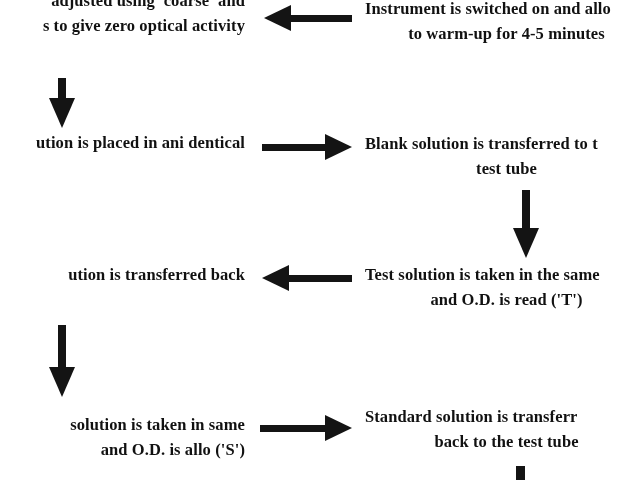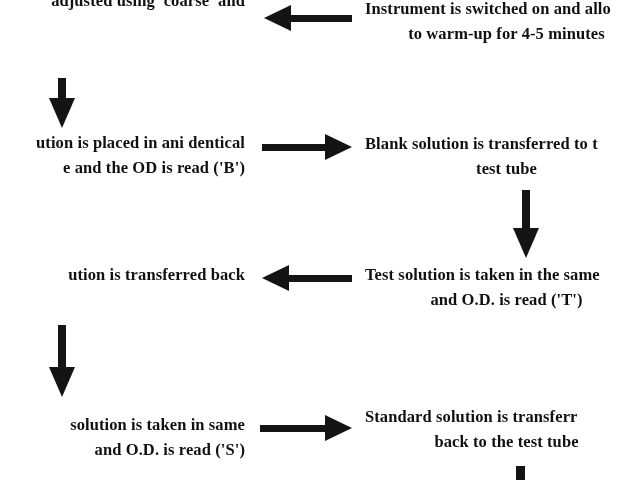--- a/index.html
+++ b/index.html
@@ -104,35 +104,35 @@
 
 <div id="page">
 
   <div class="node right" style="top: -4px;">
     <span class="ln">Instrument is switched on and allo</span>
     <span class="ln center">to warm-up for 4-5 minutes</span>
   </div>
 
   <div class="node left" style="top: -12px;">
     <span class="ln">adjusted using 'coarse' and</span>
+    <span class="ln">s to give zero optical activity</span>
   </div>
 
   <div class="arrow h" style="left: 264px; top: 5px; width: 88px; height: 26px;">
     <div class="shaft" style="left: 25px; right: 0;"></div>
     <div class="head left-head"></div>
   </div>
 
   <div class="arrow v" style="left: 48px; top: 78px; width: 28px; height: 50px;">
     <div class="shaft" style="height: 24px;"></div>
     <div class="head down-head"></div>
   </div>
 
   <div class="node left" style="top: 130px; text-align: right;">
     <span class="ln">ution is placed in ani dentical</span>
-    <span class="ln">e and the OD is read ('B')</span>
   </div>
 
   <div class="node right" style="top: 131px;">
     <span class="ln">Blank solution is transferred to t</span>
     <span class="ln center">test tube</span>
   </div>
 
   <div class="arrow h" style="left: 262px; top: 134px; width: 90px; height: 26px;">
     <div class="shaft" style="left: 0; right: 25px;"></div>
     <div class="head right-head"></div>
@@ -157,21 +157,21 @@
     <div class="head left-head"></div>
   </div>
 
   <div class="arrow v" style="left: 48px; top: 325px; width: 28px; height: 72px;">
     <div class="shaft" style="height: 44px;"></div>
     <div class="head down-head"></div>
   </div>
 
   <div class="node left" style="top: 412px;">
     <span class="ln">solution is taken in same</span>
-    <span class="ln">and O.D. is read ('S')</span>
+    <span class="ln">and O.D. is allo ('S')</span>
   </div>
 
   <div class="node right" style="top: 404px;">
     <span class="ln">Standard solution is transferr</span>
     <span class="ln center">back to the test tube</span>
   </div>
 
   <div class="arrow h" style="left: 260px; top: 415px; width: 92px; height: 26px;">
     <div class="shaft" style="left: 0; right: 25px;"></div>
     <div class="head right-head"></div>

